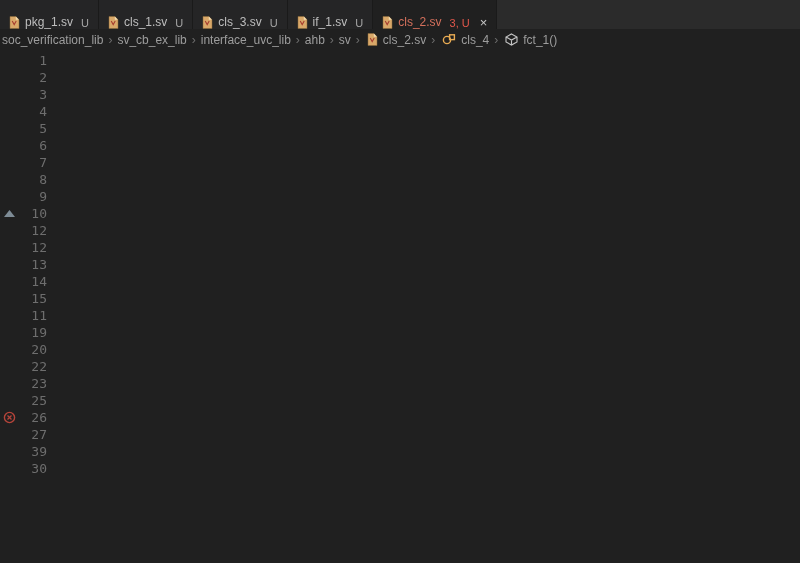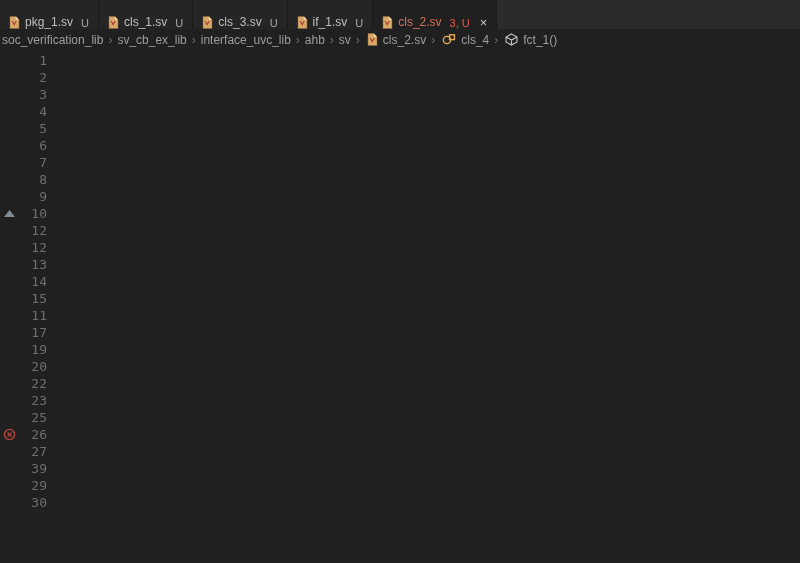--- a/index.html
+++ b/index.html
@@ -193,24 +193,20 @@
     <div class="line">
       <div class="gut"></div>
       <div class="lnum">15</div>
     </div>
     <div class="line">
       <div class="gut"></div>
       <div class="lnum">11</div>
     </div>
     <div class="line">
       <div class="gut"></div>
-      <div class="lnum">17</div>
-    </div>
-    <div class="line">
-      <div class="gut"></div>
       <div class="lnum">19</div>
     </div>
     <div class="line">
       <div class="gut"></div>
       <div class="lnum">20</div>
     </div>
     <div class="line">
       <div class="gut"></div>
       <div class="lnum">22</div>
     </div>
@@ -234,19 +230,15 @@
     <div class="line">
       <div class="gut"></div>
       <div class="lnum">27</div>
     </div>
     <div class="line">
       <div class="gut"></div>
       <div class="lnum">39</div>
     </div>
     <div class="line">
       <div class="gut"></div>
-      <div class="lnum">29</div>
-    </div>
-    <div class="line">
-      <div class="gut"></div>
       <div class="lnum">30</div>
     </div>
   </div>
 
 </body></html>

